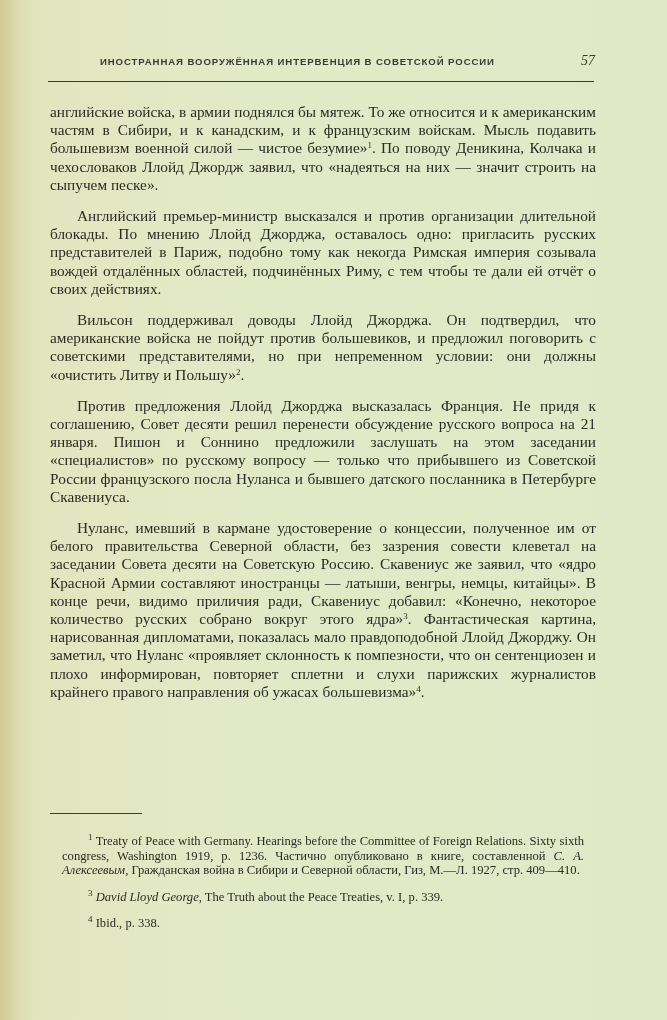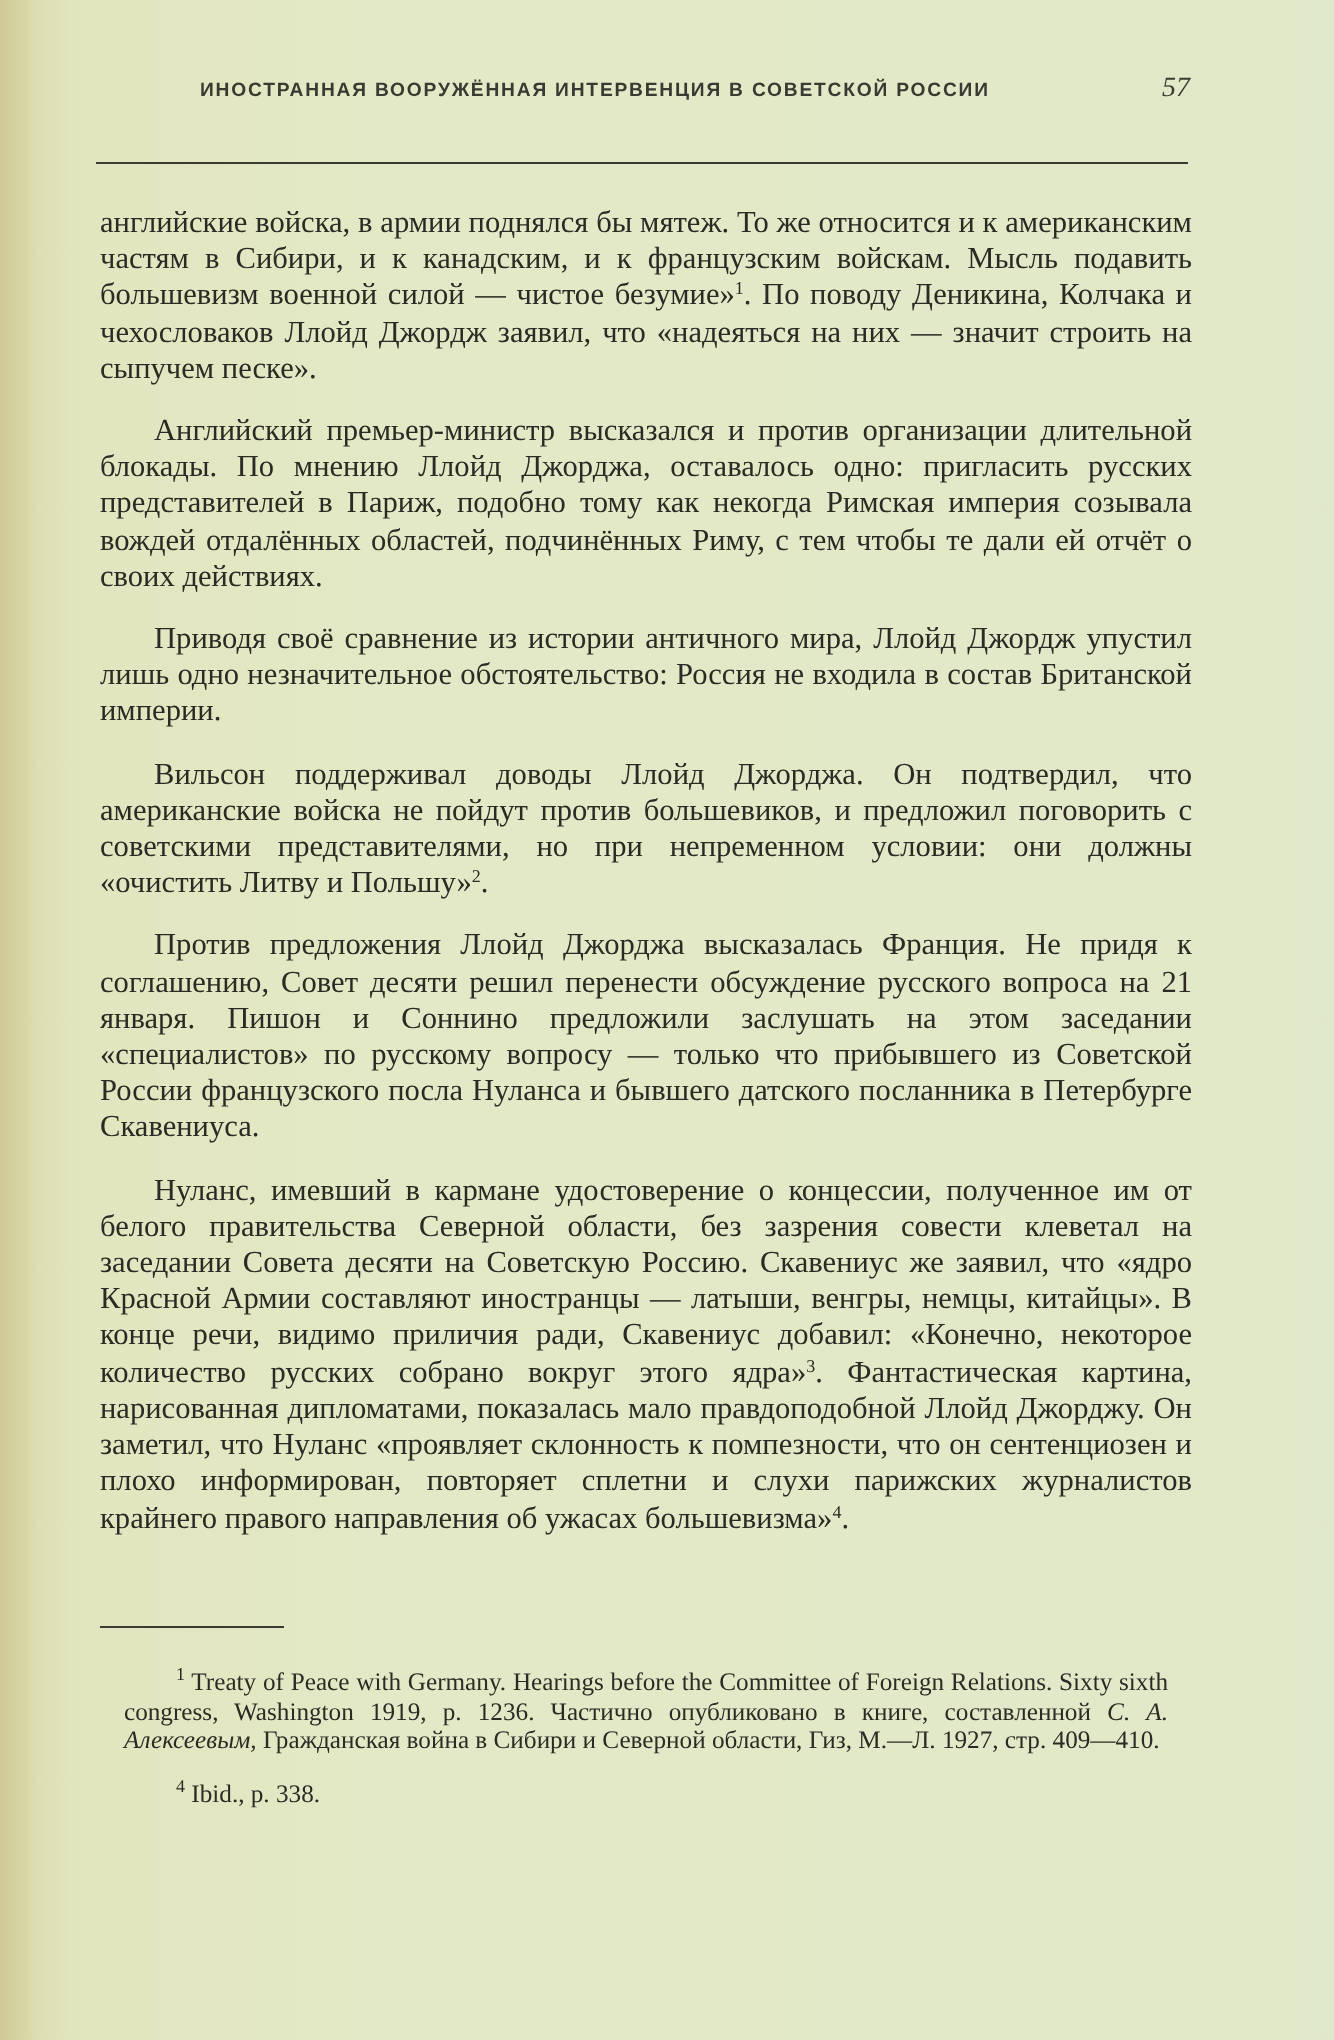--- a/index.html
+++ b/index.html
@@ -8,21 +8,21 @@
     background: linear-gradient(90deg, #d8d8a8 0px, #e2e6bf 40px, #e3e9c6 200px, #e2e9c8 500px, #dfe8c8 667px);
     font-family: "Liberation Serif", "DejaVu Serif", serif;
     color: #2b2a24;
     position: relative;
   }
   .page-shadow {
     position: absolute; left: 0; top: 0; width: 20px; height: 1020px;
     background: linear-gradient(90deg, rgba(200,185,130,0.45), rgba(200,185,130,0));
   }
   .running-head {
-    position: absolute; left: 50px; top: 40px; width: 545px;
+    position: absolute; left: 50px; top: 56px; width: 545px;
     height: 16px;
     text-align: right;
   }
   .running-title {
     position: absolute; left: 50px; top: 0;
     font-family: "Liberation Sans", "DejaVu Sans", sans-serif;
     font-size: 9.6px; letter-spacing: 0.9px; font-weight: bold;
     color: #3a3a32;
   }
   .page-number {
@@ -62,24 +62,24 @@
 
 <div class="running-head">
   <span class="running-title">ИНОСТРАННАЯ ВООРУЖЁННАЯ ИНТЕРВЕНЦИЯ В СОВЕТСКОЙ РОССИИ</span>
   <span class="page-number">57</span>
 </div>
 <div class="head-rule"></div>
 
 <div class="body-text">
   <p class="para first"><span>английские войска, в армии поднялся бы мятеж. То же относится и к американским частям в Сибири, и к канадским, и к французским войскам. Мысль подавить большевизм военной силой — чистое безумие»</span><sup>1</sup><span>. По поводу Деникина, Колчака и чехословаков Ллойд Джордж заявил, что «надеяться на них — значит строить на сыпучем песке».</span></p>
   <p class="para indent"><span>Английский премьер-министр высказался и против организации длительной блокады. По мнению Ллойд Джорджа, оставалось одно: пригласить русских представителей в Париж, подобно тому как некогда Римская империя созывала вождей отдалённых областей, подчинённых Риму, с тем чтобы те дали ей отчёт о своих действиях.</span></p>
-  <p class="para indent"><span>Приводя своё сравнение из истории античного мира, Ллойд Джордж упустил лишь одно незначительное обстоятельство: Россия не входила в состав Британской империи.</span></p>
   <p class="para indent"><span>Вильсон поддерживал доводы Ллойд Джорджа. Он подтвердил, что американские войска не пойдут против большевиков, и предложил поговорить с советскими представителями, но при непременном условии: они должны «очистить Литву и Польшу»</span><sup>2</sup><span>.</span></p>
   <p class="para indent"><span>Против предложения Ллойд Джорджа высказалась Франция. Не придя к соглашению, Совет десяти решил перенести обсуждение русского вопроса на 21 января. Пишон и Соннино предложили заслушать на этом заседании «специалистов» по русскому вопросу — только что прибывшего из Советской России французского посла Нуланса и бывшего датского посланника в Петербурге Скавениуса.</span></p>
   <p class="para indent"><span>Нуланс, имевший в кармане удостоверение о концессии, полученное им от белого правительства Северной области, без зазрения совести клеветал на заседании Совета десяти на Советскую Россию. Скавениус же заявил, что «ядро Красной Армии составляют иностранцы — латыши, венгры, немцы, китайцы». В конце речи, видимо приличия ради, Скавениус добавил: «Конечно, некоторое количество русских собрано вокруг этого ядра»</span><sup>3</sup><span>. Фантастическая картина, нарисованная дипломатами, показалась мало правдоподобной Ллойд Джорджу. Он заметил, что Нуланс «проявляет склонность к помпезности, что он сентенциозен и плохо информирован, повторяет сплетни и слухи парижских журналистов крайнего правого направления об ужасах большевизма»</span><sup>4</sup><span>.</span></p>
 </div>
 
 <div class="fn-rule"></div>
 
 <div class="footnotes">
   <p class="fn indent"><sup>1</sup> <span>Treaty of Peace with Germany. Hearings before the Committee of Foreign Relations. Sixty sixth congress, Washington 1919, p. 1236. Частично опубликовано в книге, составленной </span><span class="it">С. А. Алексеевым,</span><span> Гражданская война в Сибири и Северной области, Гиз, М.—Л. 1927, стр. 409—410.</span></p>
+  <p class="fn indent"><sup>3</sup> <span class="it">David Lloyd George</span><span>, The Truth about the Peace Treaties, v. I, p. 339.</span></p>
   <p class="fn indent"><sup>4</sup> <span>Ibid., p. 338.</span></p>
 </div>
 
 </body></html>

